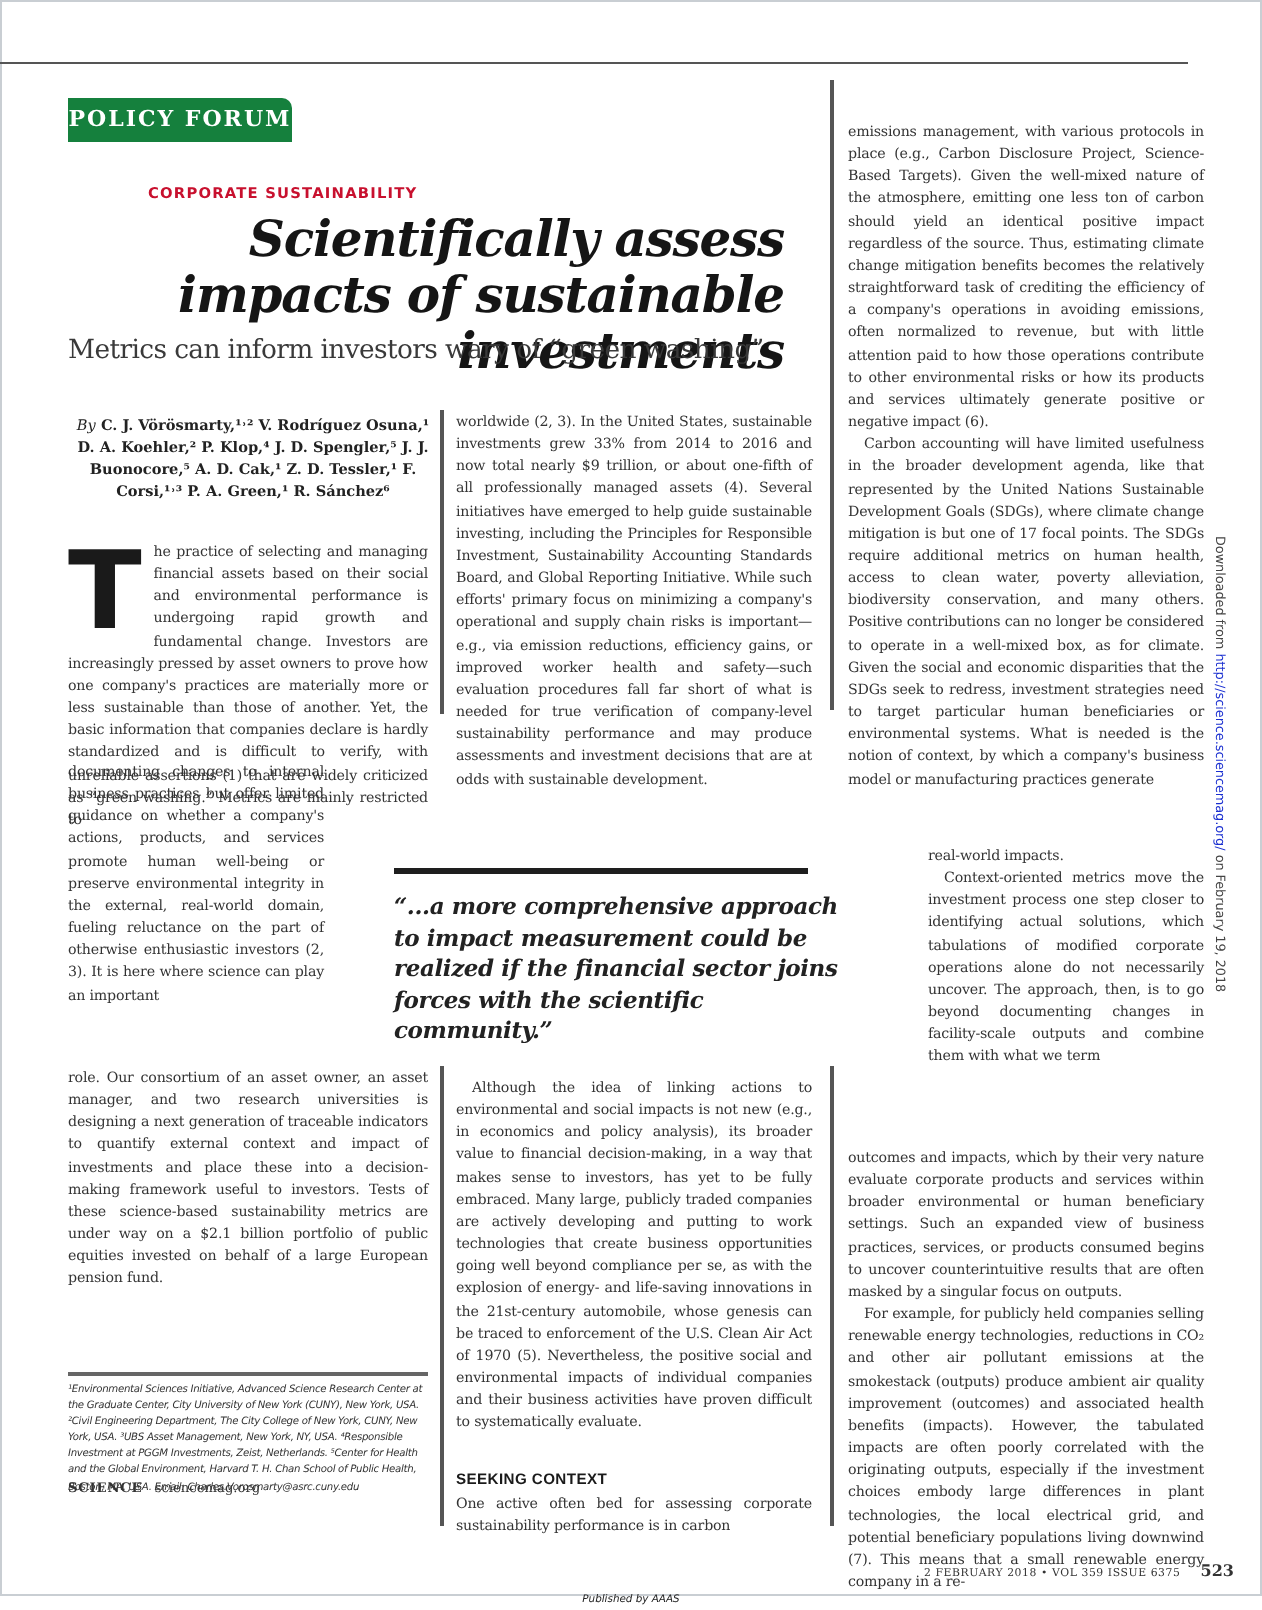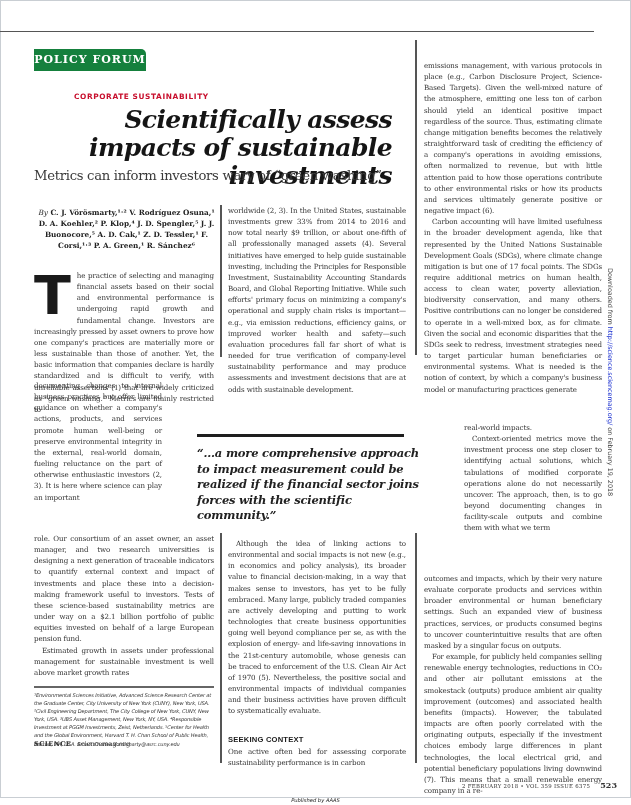--- a/index.html
+++ b/index.html
@@ -124,21 +124,20 @@
 
 <div class="body-col col1a">
   <span class="dropcap">T</span>
   <p>he practice of selecting and managing financial assets based on their social and environmental performance is undergoing rapid growth and fundamental change. Investors are increasingly pressed by asset owners to prove how one company's practices are materially more or less sustainable than those of another. Yet, the basic information that companies declare is hardly standardized and is difficult to verify, with unreliable assertions (1) that are widely criticized as “green washing.” Metrics are mainly restricted to</p>
 </div>
 <div class="body-col col1-indent" style="top:380px;">
   <p>documenting changes to internal business practices but offer limited guidance on whether a company's actions, products, and services promote human well-being or preserve environmental integrity in the external, real-world domain, fueling reluctance on the part of otherwise enthusiastic investors (2, 3). It is here where science can play an important</p>
 </div>
 <div class="body-col col1b" style="top:533px;">
   <p>role. Our consortium of an asset owner, an asset manager, and two research universities is designing a next generation of traceable indicators to quantify external context and impact of investments and place these into a decision-making framework useful to investors. Tests of these science-based sustainability metrics are under way on a $2.1 billion portfolio of public equities invested on behalf of a large European pension fund.</p>
-  <p style="text-indent:8px">Estimated growth in assets under professional management for sustainable investment is well above market growth rates</p>
 </div>
 <div class="foot-rule"></div>
 <div class="affil">¹Environmental Sciences Initiative, Advanced Science Research Center at the Graduate Center, City University of New York (CUNY), New York, USA. ²Civil Engineering Department, The City College of New York, CUNY, New York, USA. ³UBS Asset Management, New York, NY, USA. ⁴Responsible Investment at PGGM Investments, Zeist, Netherlands. ⁵Center for Health and the Global Environment, Harvard T. H. Chan School of Public Health, Boston, MA, USA. Email: Charles.Vorosmarty@asrc.cuny.edu</div>
 
 <div class="vrule" style="left:220px; top:205px; height:152px;"></div>
 <div class="vrule" style="left:220px; top:533px; height:230px;"></div>
 
 <div class="body-col col2a">
   <p>worldwide (2, 3). In the United States, sustainable investments grew 33% from 2014 to 2016 and now total nearly $9 trillion, or about one-fifth of all professionally managed assets (4). Several initiatives have emerged to help guide sustainable investing, including the Principles for Responsible Investment, Sustainability Accounting Standards Board, and Global Reporting Initiative. While such efforts' primary focus on minimizing a company's operational and supply chain risks is important—e.g., via emission reductions, efficiency gains, or improved worker health and safety—such evaluation procedures fall far short of what is needed for true verification of company-level sustainability performance and may produce assessments and investment decisions that are at odds with sustainable development.</p>
 </div>

